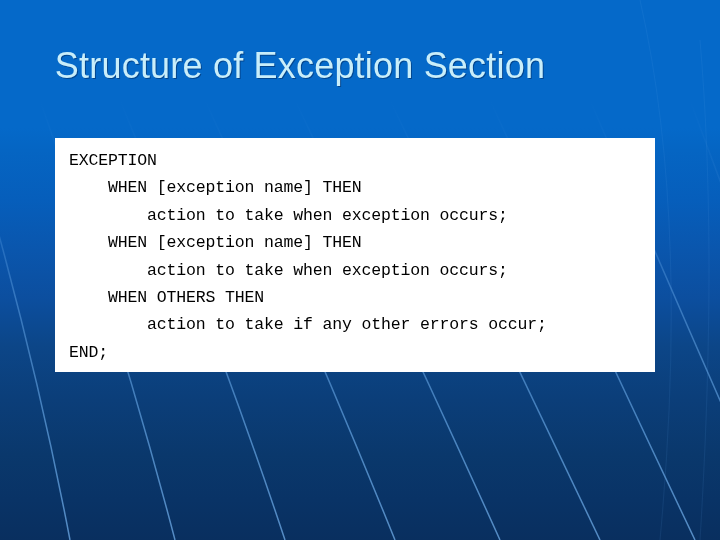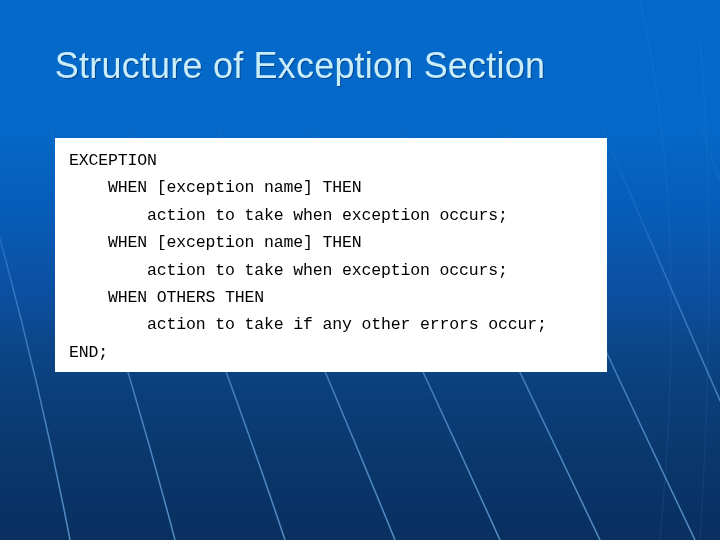--- a/index.html
+++ b/index.html
@@ -60,21 +60,21 @@
     letter-spacing: 0.2px;
     text-shadow: 1px 1px 0 rgba(2,40,92,0.55);
     white-space: nowrap;
   }
 
   
   .code-card {
     position: absolute;
     left: 55px;
     top: 138px;
-    width: 552px;
+    width: 600px;
     height: 234px;
     background: #ffffff;
     padding: 9px 0 0 0;
     overflow: hidden;
   }
 
   .code-block {
     font-family: "Liberation Mono", "DejaVu Sans Mono", monospace;
     font-size: 16.5px;
     line-height: 27.4px;

